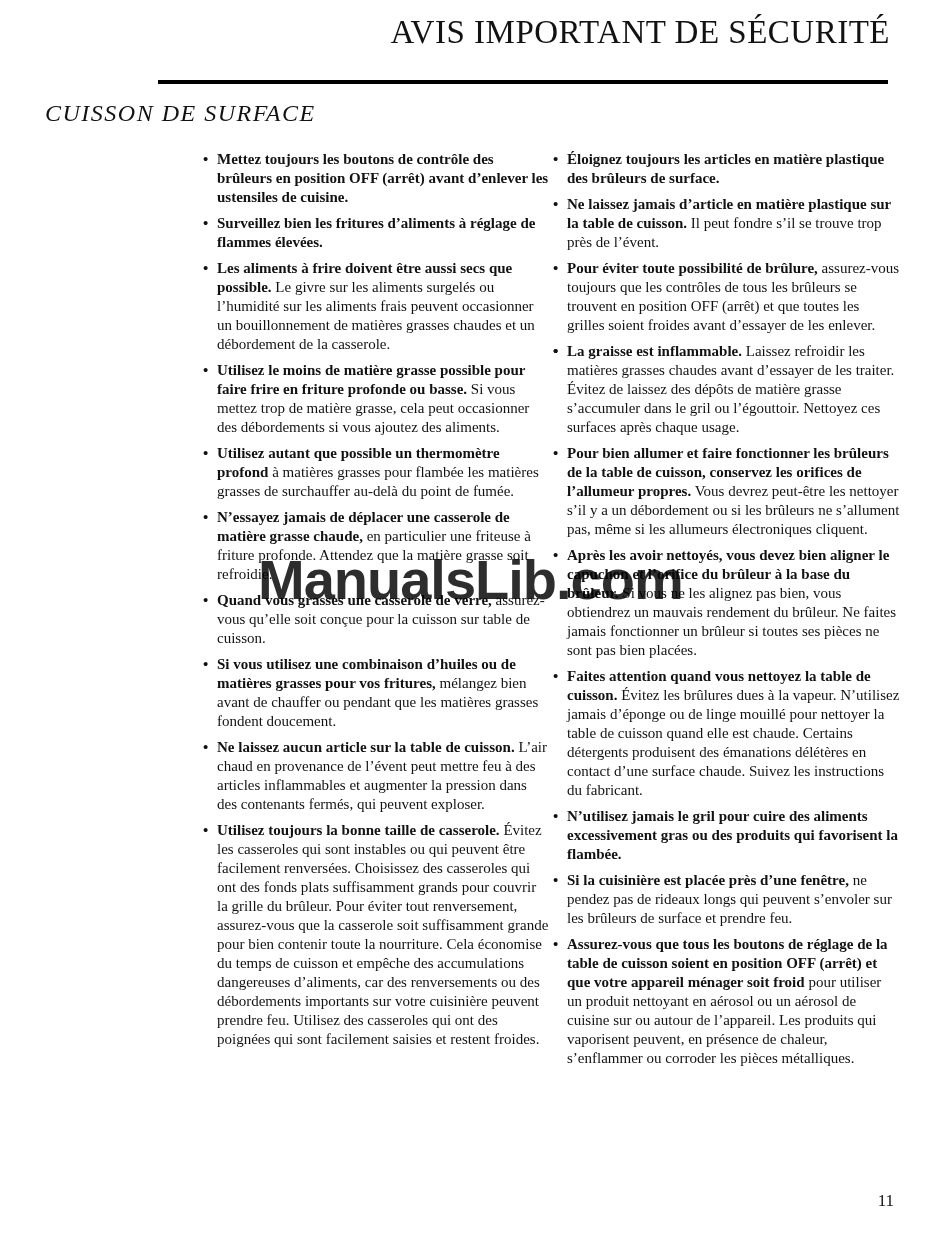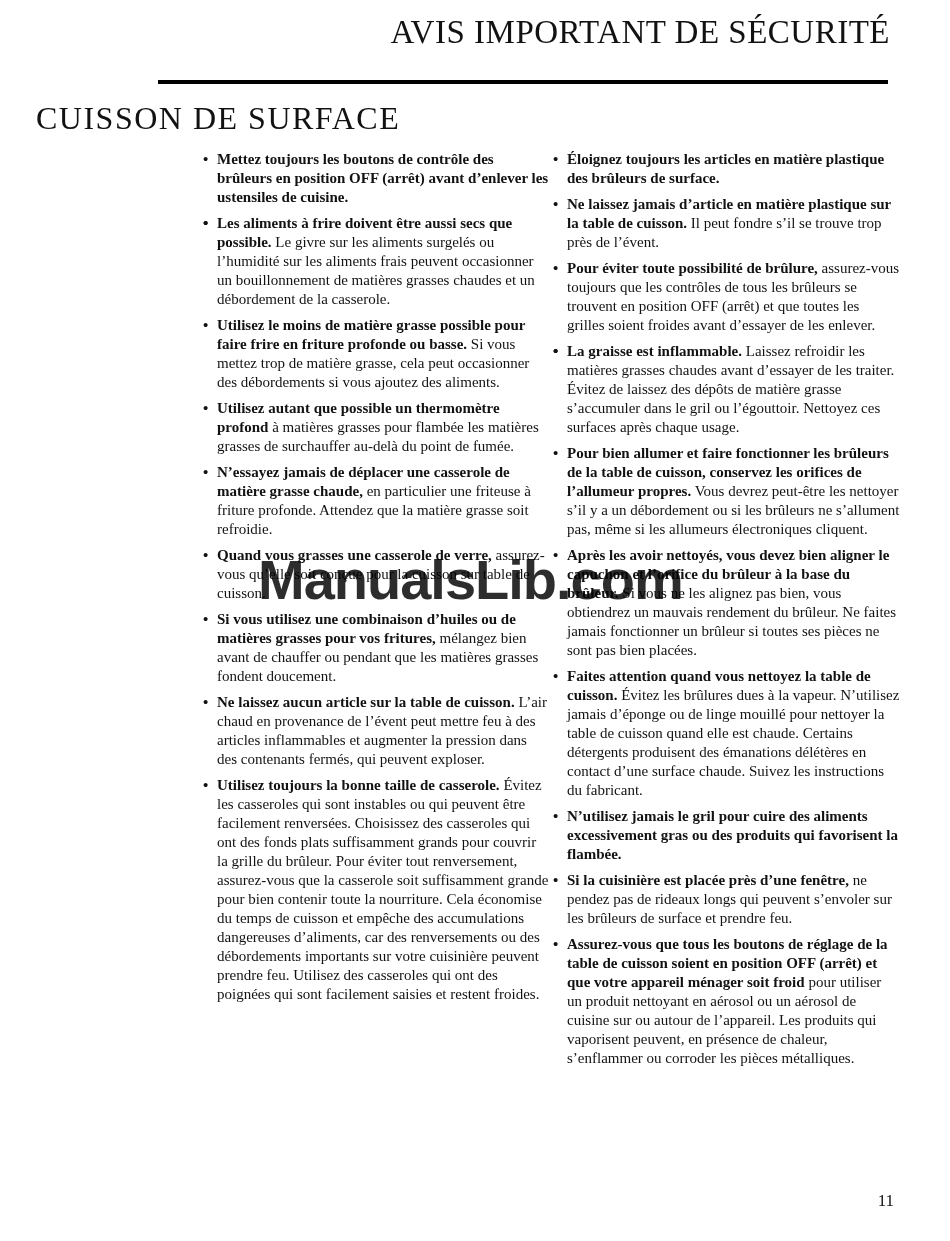--- a/index.html
+++ b/index.html
@@ -26,22 +26,23 @@
     position: absolute;
     top: 80px;
     left: 158px;
     width: 730px;
     height: 4px;
     background: #000;
   }
   .section-title {
     position: absolute;
     top: 100px;
-    left: 36px;
-    font-size: 32px;
+    left: 45px;
+    font-size: 24px;
+    font-style: italic;
     letter-spacing: 1.5px;
     white-space: nowrap;
     font-weight: normal;
   }
   .col {
     position: absolute;
     top: 150px;
     width: 347px;
     font-size: 15px;
     line-height: 19px;
@@ -88,21 +89,21 @@
 
   <div class="header-title">AVIS IMPORTANT DE SÉCURITÉ</div>
 
   <div class="rule"></div>
 
   <div class="section-title">CUISSON DE SURFACE</div>
 
   <div class="col col-left" id="col-left">
   <div class="bullet"><span class="dot">•</span><span class="lead">Mettez toujours les boutons de contrôle des brûleurs en position OFF (arrêt) avant d’enlever les ustensiles de cuisine.</span><span class="rest"></span></div>
 
-  <div class="bullet"><span class="dot">•</span><span class="rest"></span></div>
+  <div class="bullet"><span class="dot">•</span><span class="lead">Surveillez bien les fritures d’aliments à réglage de flammes élevées.</span><span class="rest"></span></div>
 
   <div class="bullet"><span class="dot">•</span><span class="lead">Les aliments à frire doivent être aussi secs que possible.</span><span class="rest"> Le givre sur les aliments surgelés ou l’humidité sur les aliments frais peuvent occasionner un bouillonnement de matières grasses chaudes et un débordement de la casserole.</span></div>
 
   <div class="bullet"><span class="dot">•</span><span class="lead">Utilisez le moins de matière grasse possible pour faire frire en friture profonde ou basse.</span><span class="rest"> Si vous mettez trop de matière grasse, cela peut occasionner des débordements si vous ajoutez des aliments.</span></div>
 
   <div class="bullet"><span class="dot">•</span><span class="lead">Utilisez autant que possible un thermomètre profond</span><span class="rest"> à matières grasses pour flambée les matières grasses de surchauffer au-delà du point de fumée.</span></div>
 
   <div class="bullet"><span class="dot">•</span><span class="lead">N’essayez jamais de déplacer une casserole de matière grasse chaude,</span><span class="rest"> en particulier une friteuse à friture profonde. Attendez que la matière grasse soit refroidie.</span></div>
 
   <div class="bullet"><span class="dot">•</span><span class="lead">Quand vous grasses une casserole de verre,</span><span class="rest"> assurez-vous qu’elle soit conçue pour la cuisson sur table de cuisson.</span></div>

